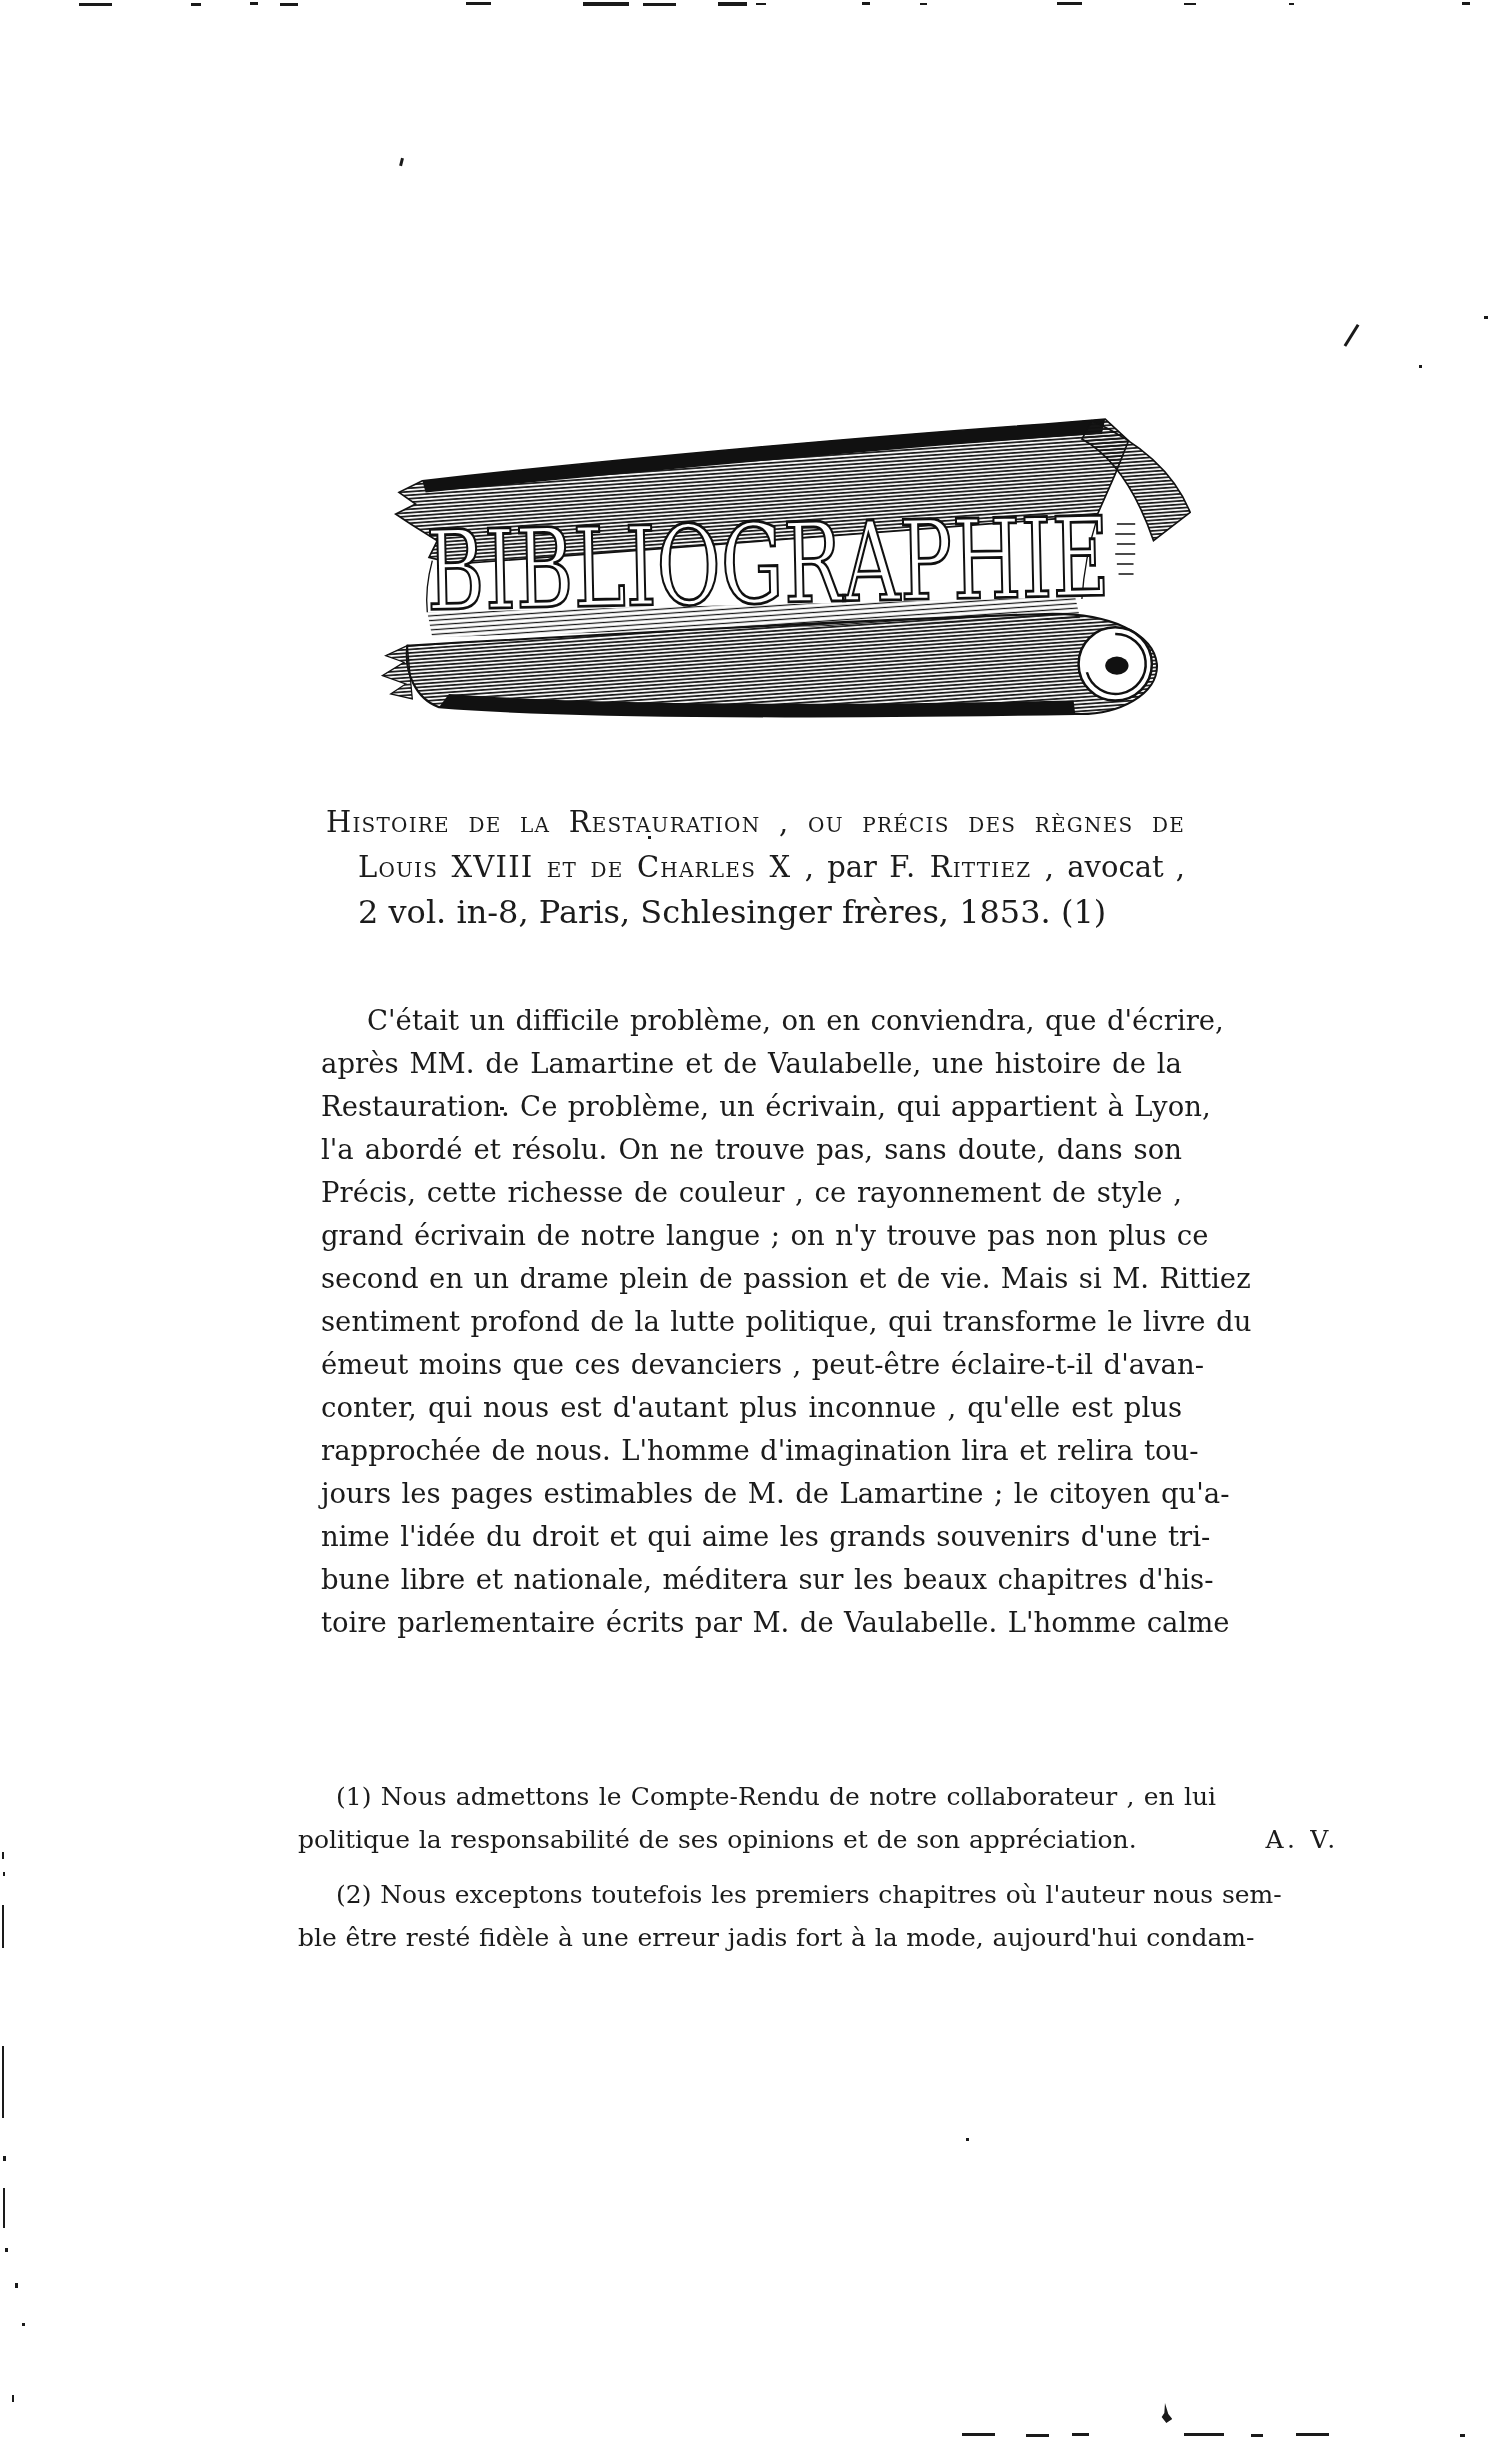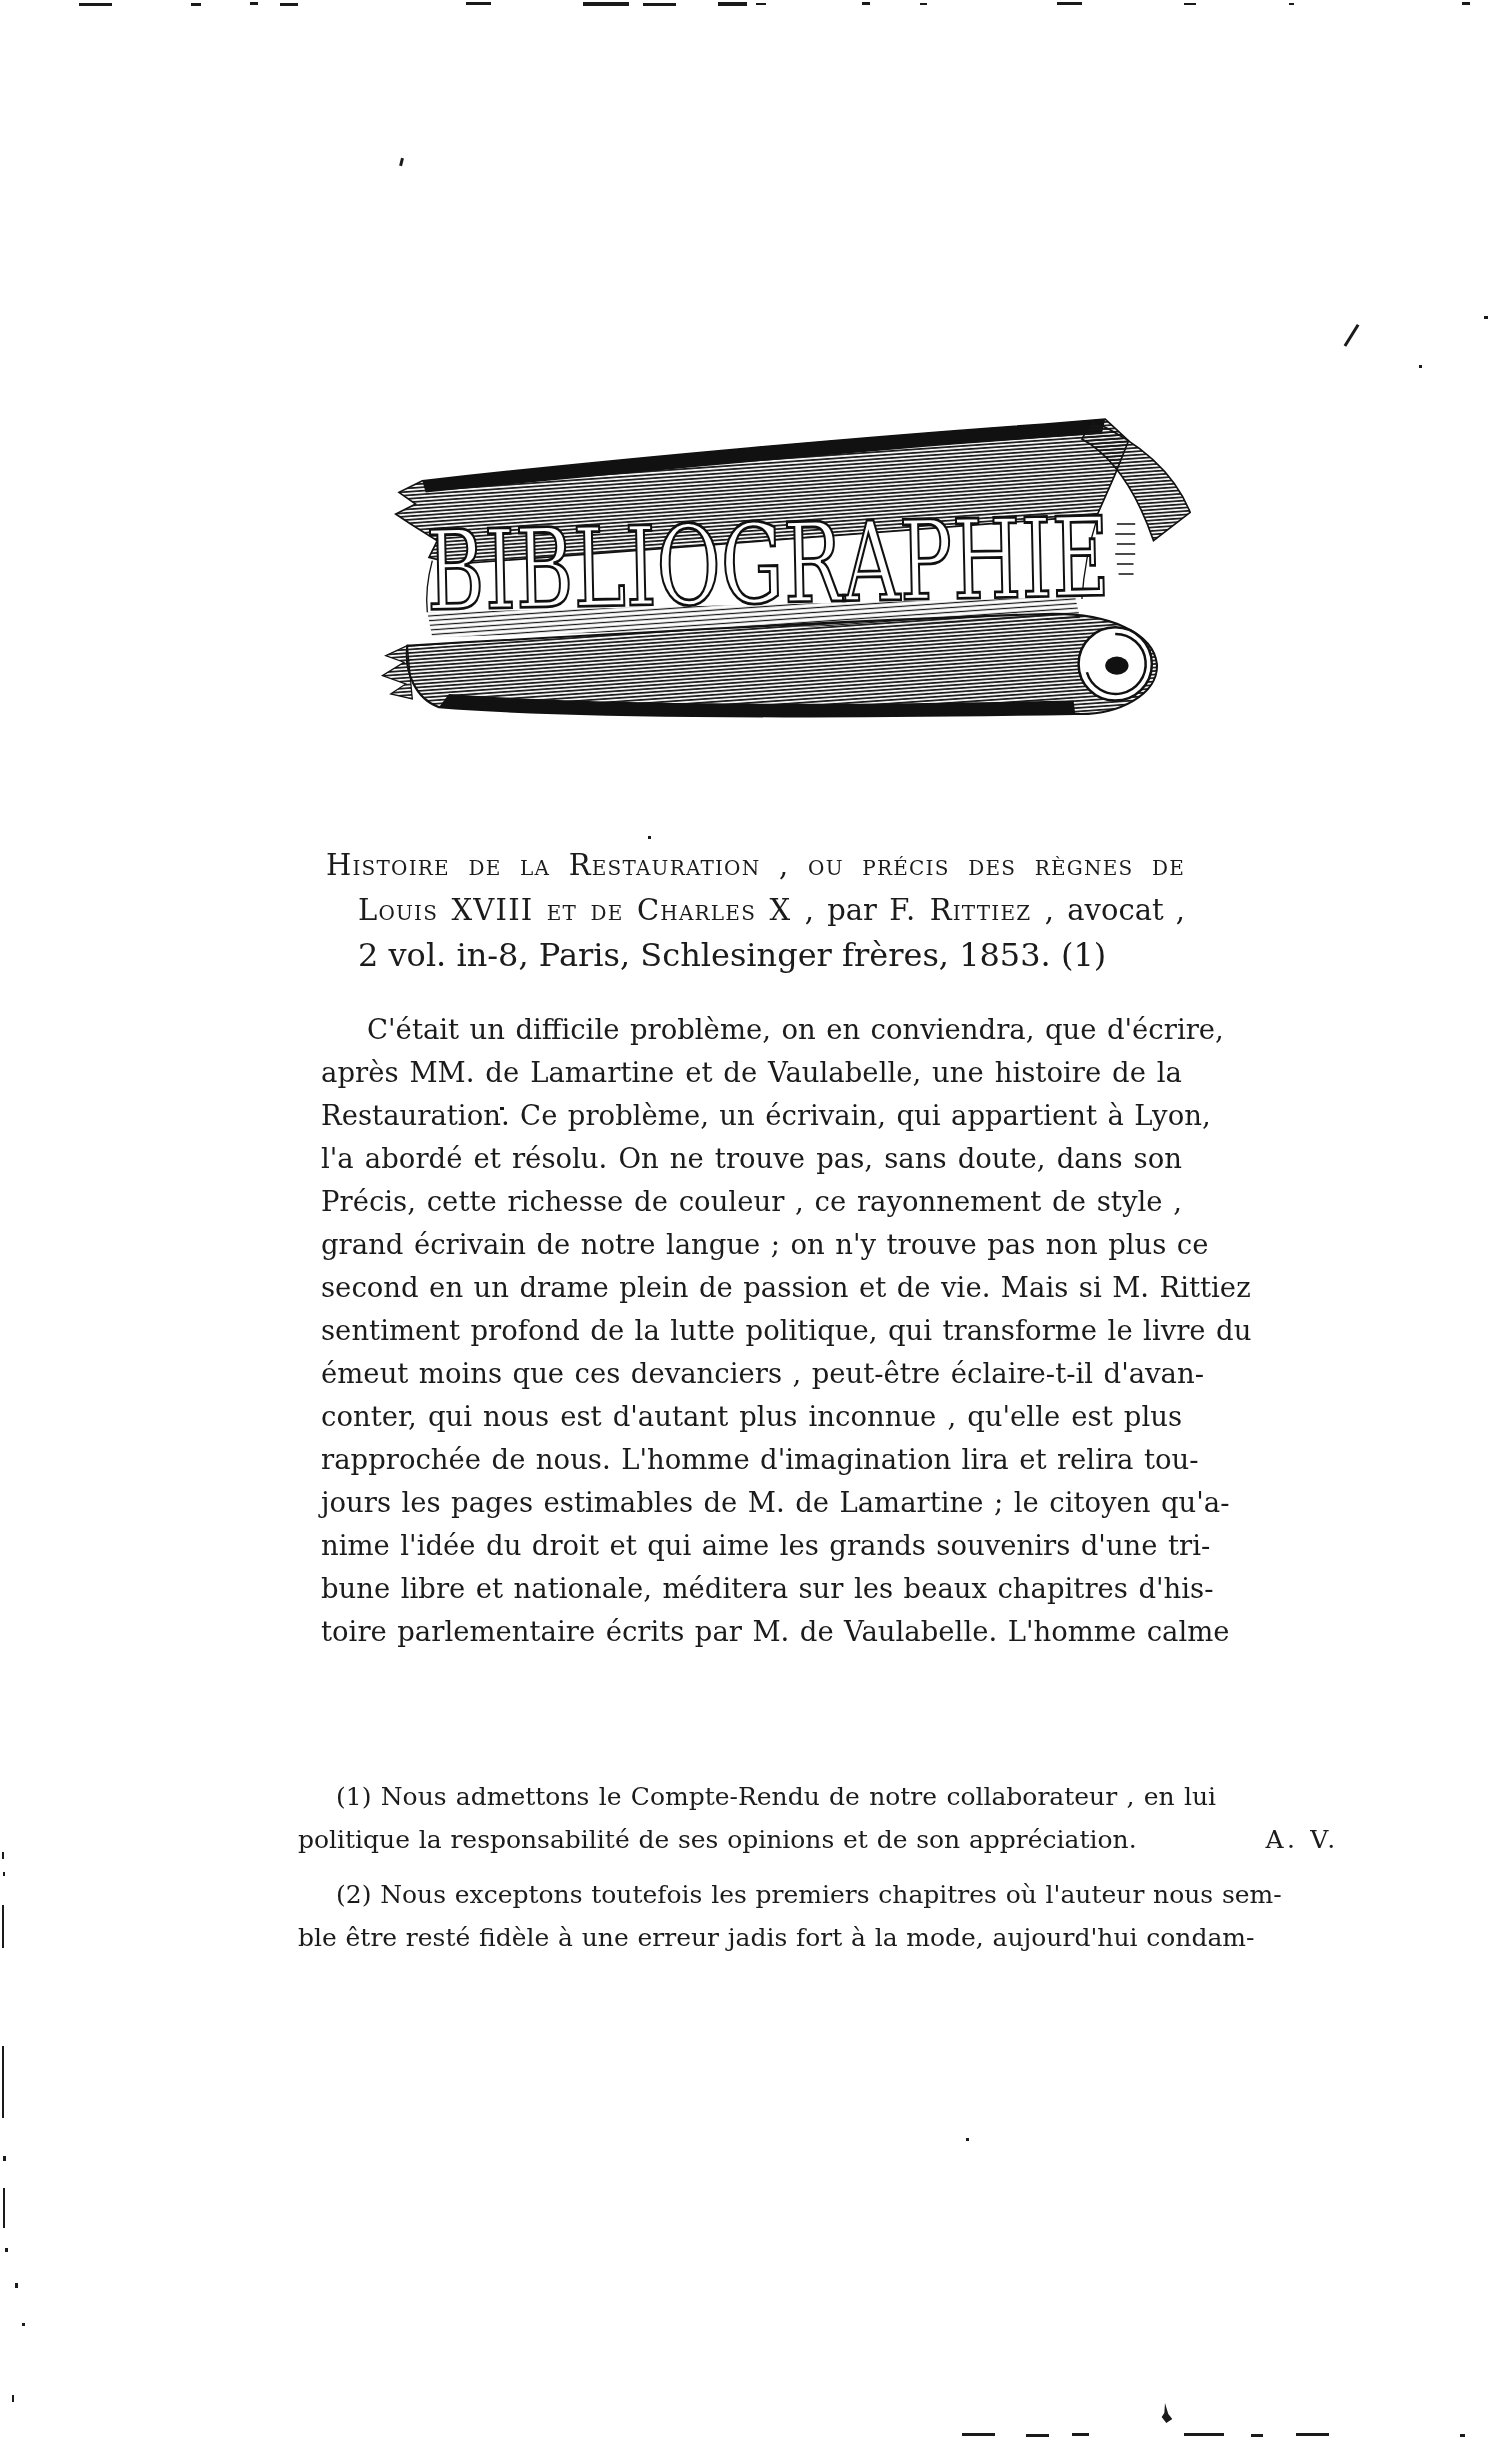--- a/index.html
+++ b/index.html
@@ -5,31 +5,31 @@
   html,body{margin:0;padding:0;background:#888;}
   .page{
     position:relative;width:1505px;height:2438px;background:#ffffff;
     font-family:"DejaVu Serif","Liberation Serif",serif;color:#1b1b1b;
     overflow:hidden;
   }
   
   .banner-wrap{position:absolute;left:379px;top:396px;width:812px;height:336px;}
   .banner-wrap svg{display:block;width:100%;height:100%;}
   
-  .heading{position:absolute;left:326px;top:843px;width:859px;
+  .heading{position:absolute;left:326px;top:800px;width:859px;
     font-size:29px;line-height:45px;}
   .h-line{white-space:nowrap;text-align:justify;text-align-last:justify;}
   .h-line.indent{padding-left:32px;}
   .h-line.h3{text-align-last:left;font-size:32px;}
   .sc{font-variant:small-caps;letter-spacing:1.2px;}
   
   .bodytext{position:absolute;left:321px;top:999px;width:861px;
     font-size:27.5px;line-height:43px;}
   .bline{white-space:nowrap;text-align:justify;text-align-last:justify;word-spacing:1.7px;}
-  .bline.first{text-indent:46px;margin-top:9px;}
+  .bline.first{text-indent:46px;}
   
   .footnotes{position:absolute;left:298px;top:1775px;width:918px;
     font-size:25px;line-height:43px;}
   .fn-line{white-space:nowrap;text-align:justify;text-align-last:justify;word-spacing:0.8px;}
   .fn-line.fnfirst{text-indent:38px;}
   .fn-line.noj{text-align-last:left;}
   .note2{margin-top:11.7px;}
   .initials{margin-left:129px;letter-spacing:3.3px;}
   
   .mark{position:absolute;background:#1a1a1a;}

